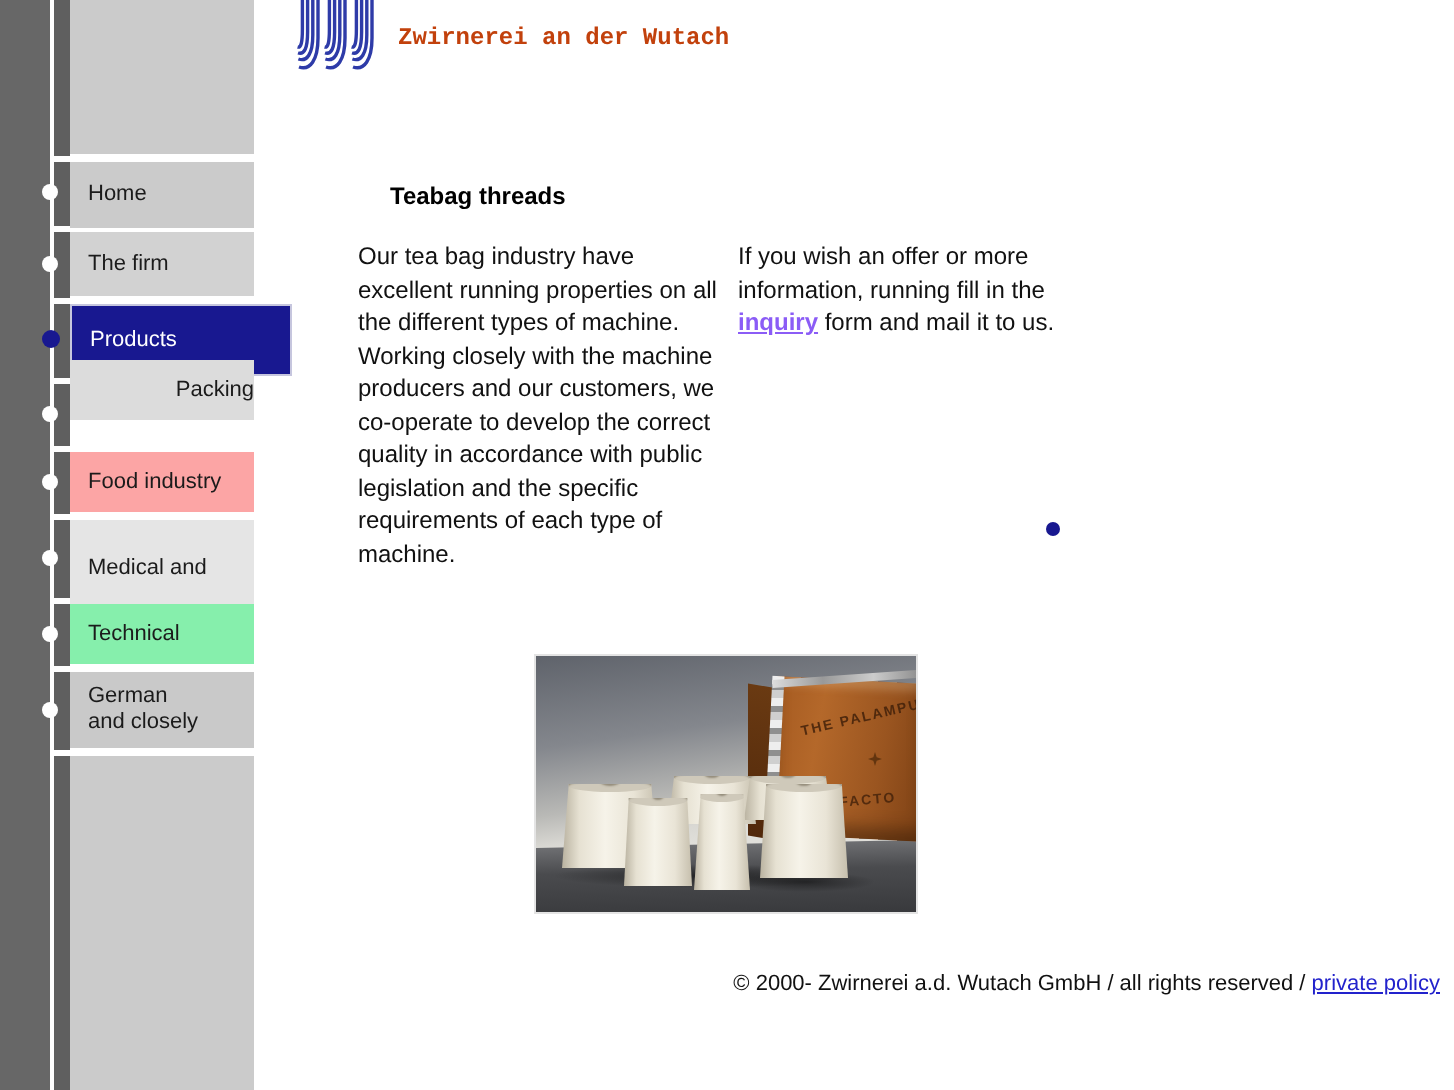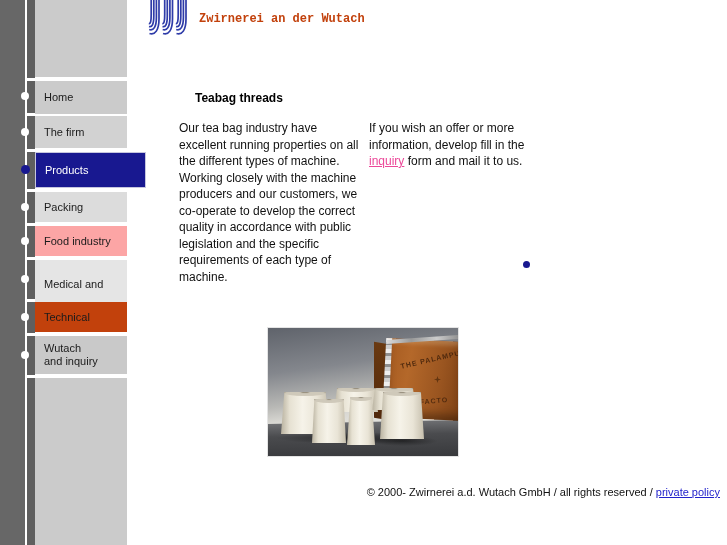--- a/index.html
+++ b/index.html
@@ -17,37 +17,37 @@
   
   .mi-top,.mi-bottom{position:absolute;left:35px;width:92px;background:#cbcbcb;}
   .mi-top{top:0;height:77px;}
   .mi-bottom{top:378px;height:167px;}
   .menu-item{position:absolute;left:35px;width:92px;display:flex;flex-direction:column;
              justify-content:center;padding-left:9px;box-sizing:border-box;
              font-size:11px;line-height:13px;color:#1b1b1b;cursor:pointer;}
   .mi-0{top:81px;height:33px;background:#cbcbcb;}
   .mi-1{top:116px;height:32px;background:#d2d2d2;}
   .mi-2{top:152px;height:36px;background:#181890;color:#fff;width:111px;border:1px solid #c6c6de;}
-  .mi-3{top:192px;height:30px;background:#dcdcdc;}
+  .mi-3{top:180px;height:30px;background:#dcdcdc;align-items:flex-end;}
   .mi-4{top:226px;height:30px;background:#fca5a5;}
   .mi-5{top:260px;height:48px;background:#e5e5e5;}
-  .mi-6{top:302px;height:30px;background:#c2410c;}
+  .mi-6{top:302px;height:30px;background:#86efac;}
   .mi-7{top:336px;height:38px;background:#c9c9c9;}
 
   
   .logo{position:absolute;left:148px;top:0;width:40px;height:38px;cursor:pointer;}
   .site-title{position:absolute;left:199px;top:12px;font-size:12px;font-weight:bold;color:#c2410c;font-family:Liberation Mono, monospace;}
 
   
   .heading{position:absolute;left:179px;top:91px;font-size:12px;font-weight:bold;color:#000;margin-left:16px;}
   .col-left{position:absolute;left:179px;top:120px;width:184px;font-size:12px;line-height:16.5px;}
   .col-right{position:absolute;left:369px;top:120px;width:178px;font-size:12px;line-height:16.5px;}
   .col-right p{margin:0;}
   .p2{margin-top:16px;}
-  a.inline-link{color:#ec4899;font-weight:normal;text-decoration:underline;cursor:pointer;}
+  a.inline-link{color:#8b5cf6;font-weight:bold;text-decoration:underline;cursor:pointer;}
   .end-bullet{position:absolute;left:523px;top:261px;width:7px;height:7px;border-radius:50%;background:#181890;}
 
   
   .photo{position:absolute;left:267px;top:327px;width:192px;height:130px;overflow:hidden;
          border:1px solid #e4e4e4;box-sizing:border-box;
          background:linear-gradient(172deg,#5f636b 0%,#84878d 30%,#b9b9b6 52%,#d9d8d3 62%,#e0dfda 68%);}
   .ph-floor{position:absolute;left:-4px;right:-4px;top:94px;height:44px;
             background:linear-gradient(#6e6f72 0%,#4a4b4e 30%,#323336 100%);
             transform:skewY(-1.2deg);}
   .crate{position:absolute;left:106px;top:12px;width:88px;height:82px;}
@@ -133,22 +133,22 @@
   <div class="menu-item mi-4">
     <span>Food industry</span>
   </div>
   <div class="menu-item mi-5">
     <span>Medical and</span>
   </div>
   <div class="menu-item mi-6">
     <span>Technical</span>
   </div>
   <div class="menu-item mi-7">
-    <span>Wutach</span>
-    <span>and inquiry</span>
+    <span>German</span>
+    <span>and closely</span>
   </div>
 
   <div class="mi-bottom"></div>
 
   <div class="logo">
     <svg width="40" height="38" viewBox="0 0 40 38">
       <defs>
         <g id="lu" stroke="#2e3ba8" fill="none" stroke-width="1.7">
           <path d="M11 0 V19 C11 30 7 35.5 1.5 33.5"></path>
           <path d="M8.4 0 V17.5 C8.4 27 5.5 31 1.2 29.5"></path>
@@ -161,21 +161,21 @@
       <use href="#lu" x="27"></use>
     </svg>
   </div>
   <div class="site-title">Zwirnerei an der Wutach</div>
 
   <div class="heading">Teabag threads</div>
 
   <div class="col-left">Our tea bag industry have excellent running properties on all the different types of machine. Working closely with the machine producers and our customers, we co-operate to develop the correct quality in accordance with public legislation and the specific requirements of each type of machine.</div>
 
   <div class="col-right">
-    <p class="p2"><span>If you wish an offer or more information, develop fill in the </span><a class="inline-link">inquiry</a><span> form and mail it to us.</span></p>
+    <p class="p2"><span>If you wish an offer or more information, running fill in the </span><a class="inline-link">inquiry</a><span> form and mail it to us.</span></p>
   </div>
   <div class="end-bullet"></div>
 
   <div class="photo">
     <div class="ph-floor"></div>
     <div class="ph-shadow"></div>
     <div class="ph-shadow2"></div>
     <div class="crate">
       <div class="crate-side"></div>
       <div class="crate-front"></div>

